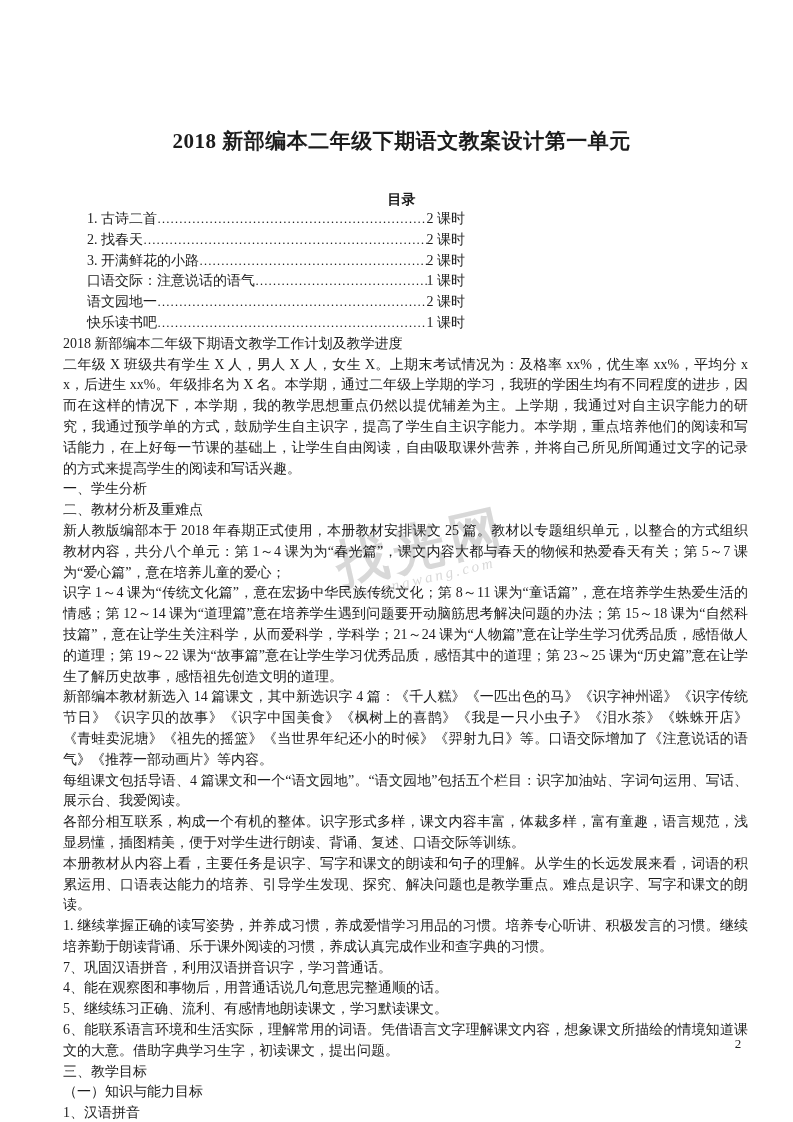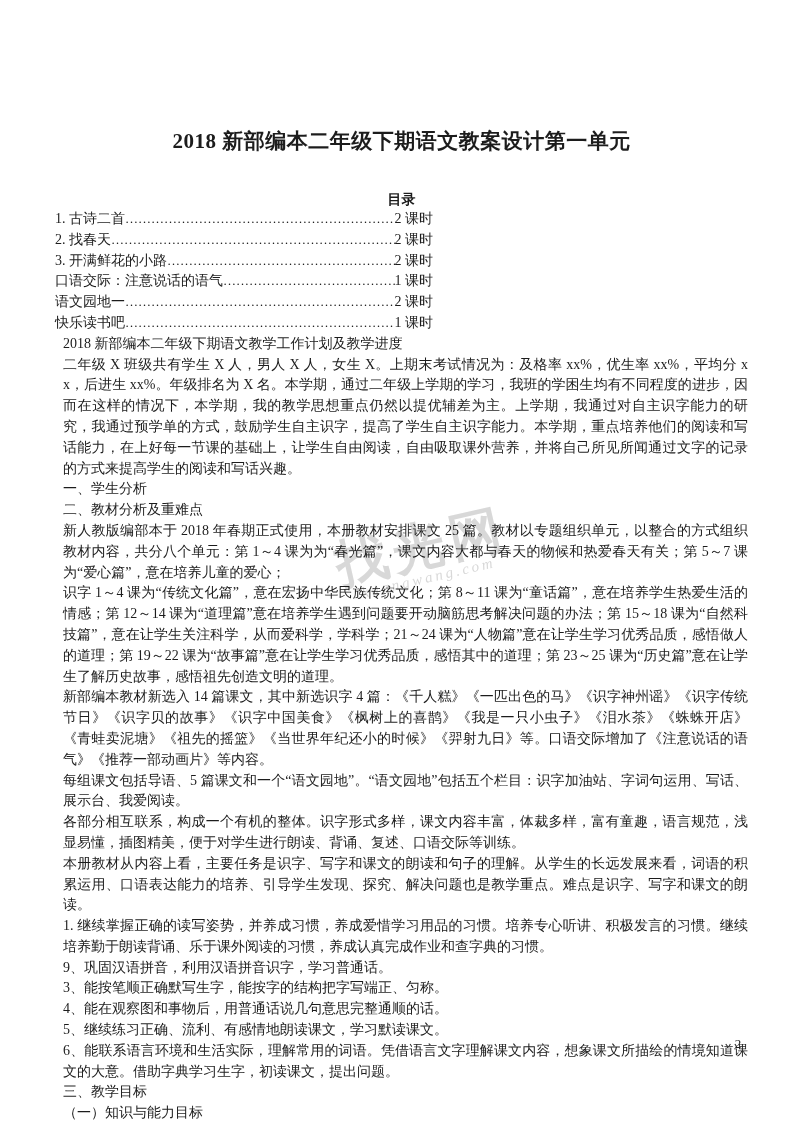--- a/index.html
+++ b/index.html
@@ -31,20 +31,21 @@
   }
   .toc-heading {
     font-size: 14px;
     font-weight: bold;
     text-align: center;
     line-height: 19px;
     margin-top: 36px;
   }
   .toc {
     width: 378px;
+    margin-left: 32px;
   }
   .toc-row {
     display: flex;
     align-items: baseline;
     font-size: 14px;
     line-height: 20.8px;
     white-space: nowrap;
   }
   .toc-leader {
     flex: 1 1 auto;
@@ -146,26 +147,25 @@
     </div>
 
     <div class="body-text">
       <p class="para">2018 新部编本二年级下期语文教学工作计划及教学进度</p>
       <p class="para">二年级 X 班级共有学生 X 人，男人 X 人，女生 X。上期末考试情况为：及格率 xx%，优生率 xx%，平均分 xx，后进生 xx%。年级排名为 X 名。本学期，通过二年级上学期的学习，我班的学困生均有不同程度的进步，因而在这样的情况下，本学期，我的教学思想重点仍然以提优辅差为主。上学期，我通过对自主识字能力的研究，我通过预学单的方式，鼓励学生自主识字，提高了学生自主识字能力。本学期，重点培养他们的阅读和写话能力，在上好每一节课的基础上，让学生自由阅读，自由吸取课外营养，并将自己所见所闻通过文字的记录的方式来提高学生的阅读和写话兴趣。</p>
       <p class="para">一、学生分析</p>
       <p class="para">二、教材分析及重难点</p>
       <p class="para">新人教版编部本于 2018 年春期正式使用，本册教材安排课文 25 篇。教材以专题组织单元，以整合的方式组织教材内容，共分八个单元：第 1～4 课为为“春光篇”，课文内容大都与春天的物候和热爱春天有关；第 5～7 课为“爱心篇”，意在培养儿童的爱心；</p>
       <p class="para">识字 1～4 课为“传统文化篇”，意在宏扬中华民族传统文化；第 8～11 课为“童话篇”，意在培养学生热爱生活的情感；第 12～14 课为“道理篇”意在培养学生遇到问题要开动脑筋思考解决问题的办法；第 15～18 课为“自然科技篇”，意在让学生关注科学，从而爱科学，学科学；21～24 课为“人物篇”意在让学生学习优秀品质，感悟做人的道理；第 19～22 课为“故事篇”意在让学生学习优秀品质，感悟其中的道理；第 23～25 课为“历史篇”意在让学生了解历史故事，感悟祖先创造文明的道理。</p>
       <p class="para">新部编本教材新选入 14 篇课文，其中新选识字 4 篇：《千人糕》《一匹出色的马》《识字神州谣》《识字传统节日》《识字贝的故事》《识字中国美食》《枫树上的喜鹊》《我是一只小虫子》《泪水茶》《蛛蛛开店》《青蛙卖泥塘》《祖先的摇篮》《当世界年纪还小的时候》《羿射九日》等。口语交际增加了《注意说话的语气》《推荐一部动画片》等内容。</p>
-      <p class="para">每组课文包括导语、5 篇课文和一个“语文园地”。“语文园地”包括五个栏目：识字加油站、字词句运用、写话、展示台、我爱阅读。</p>
+      <p class="para">每组课文包括导语、4 篇课文和一个“语文园地”。“语文园地”包括五个栏目：识字加油站、字词句运用、写话、展示台、我爱阅读。</p>
       <p class="para">各部分相互联系，构成一个有机的整体。识字形式多样，课文内容丰富，体裁多样，富有童趣，语言规范，浅显易懂，插图精美，便于对学生进行朗读、背诵、复述、口语交际等训练。</p>
       <p class="para">本册教材从内容上看，主要任务是识字、写字和课文的朗读和句子的理解。从学生的长远发展来看，词语的积累运用、口语表达能力的培养、引导学生发现、探究、解决问题也是教学重点。难点是识字、写字和课文的朗读。</p>
       <p class="para">1. 继续掌握正确的读写姿势，并养成习惯，养成爱惜学习用品的习惯。培养专心听讲、积极发言的习惯。继续培养勤于朗读背诵、乐于课外阅读的习惯，养成认真完成作业和查字典的习惯。</p>
-      <p class="para">9、巩固汉语拼音，利用汉语拼音识字，学习普通话。</p>
-      <p class="para">3、能按笔顺正确默写生字，能按字的结构把字写端正、匀称。</p>
+      <p class="para">7、巩固汉语拼音，利用汉语拼音识字，学习普通话。</p>
       <p class="para">4、能在观察图和事物后，用普通话说几句意思完整通顺的话。</p>
       <p class="para">5、继续练习正确、流利、有感情地朗读课文，学习默读课文。</p>
       <p class="para">6、能联系语言环境和生活实际，理解常用的词语。凭借语言文字理解课文内容，想象课文所描绘的情境知道课文的大意。借助字典学习生字，初读课文，提出问题。</p>
       <p class="para">三、教学目标</p>
       <p class="para">（一）知识与能力目标</p>
       <p class="para">1、汉语拼音</p>
       <p class="para">2、识字与写字</p>
       <p class="para">①喜欢学习汉字，有主动识字的愿望。</p>
 
     </div>

